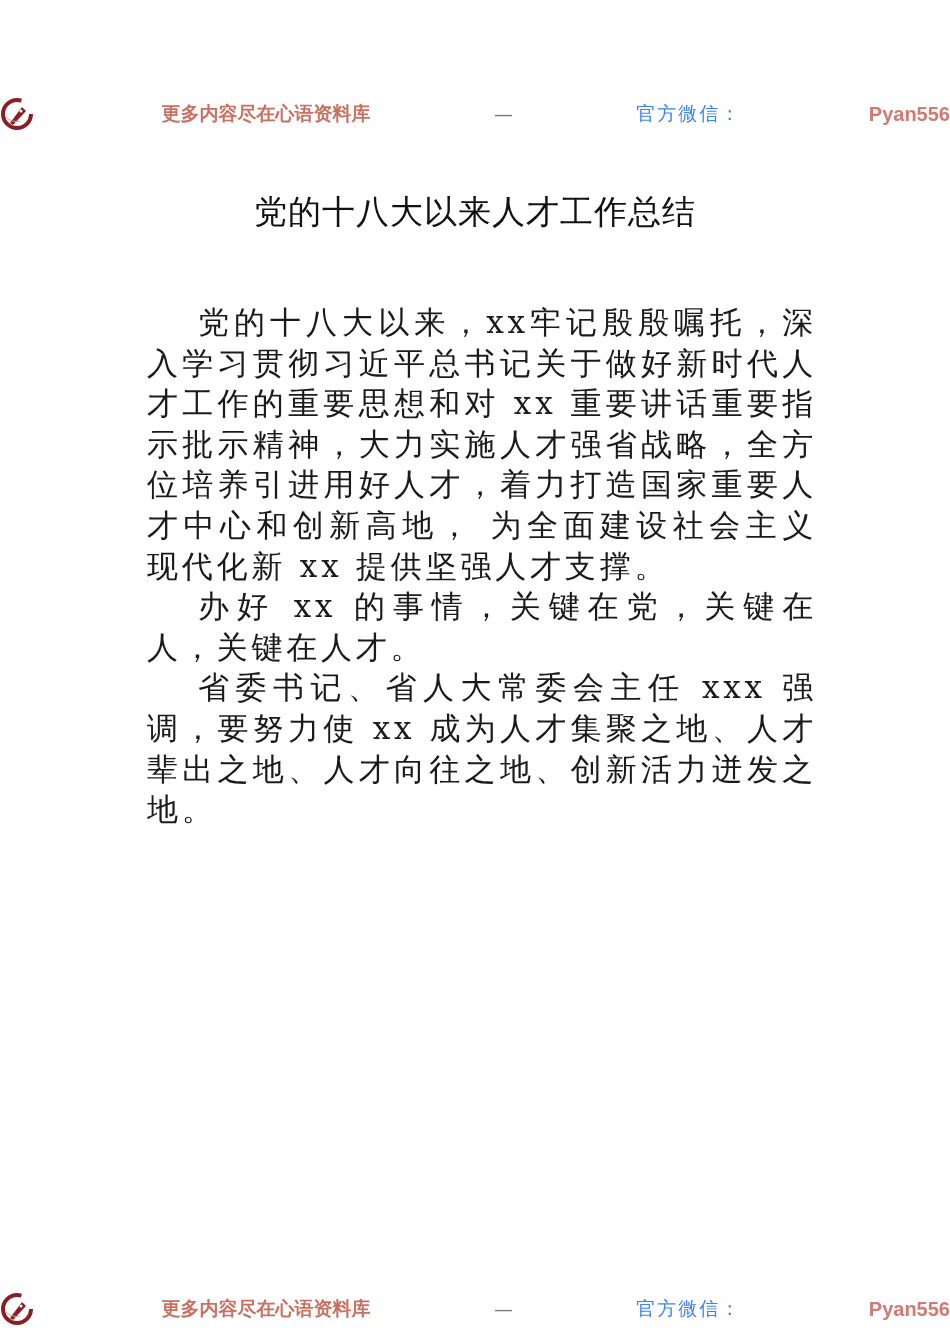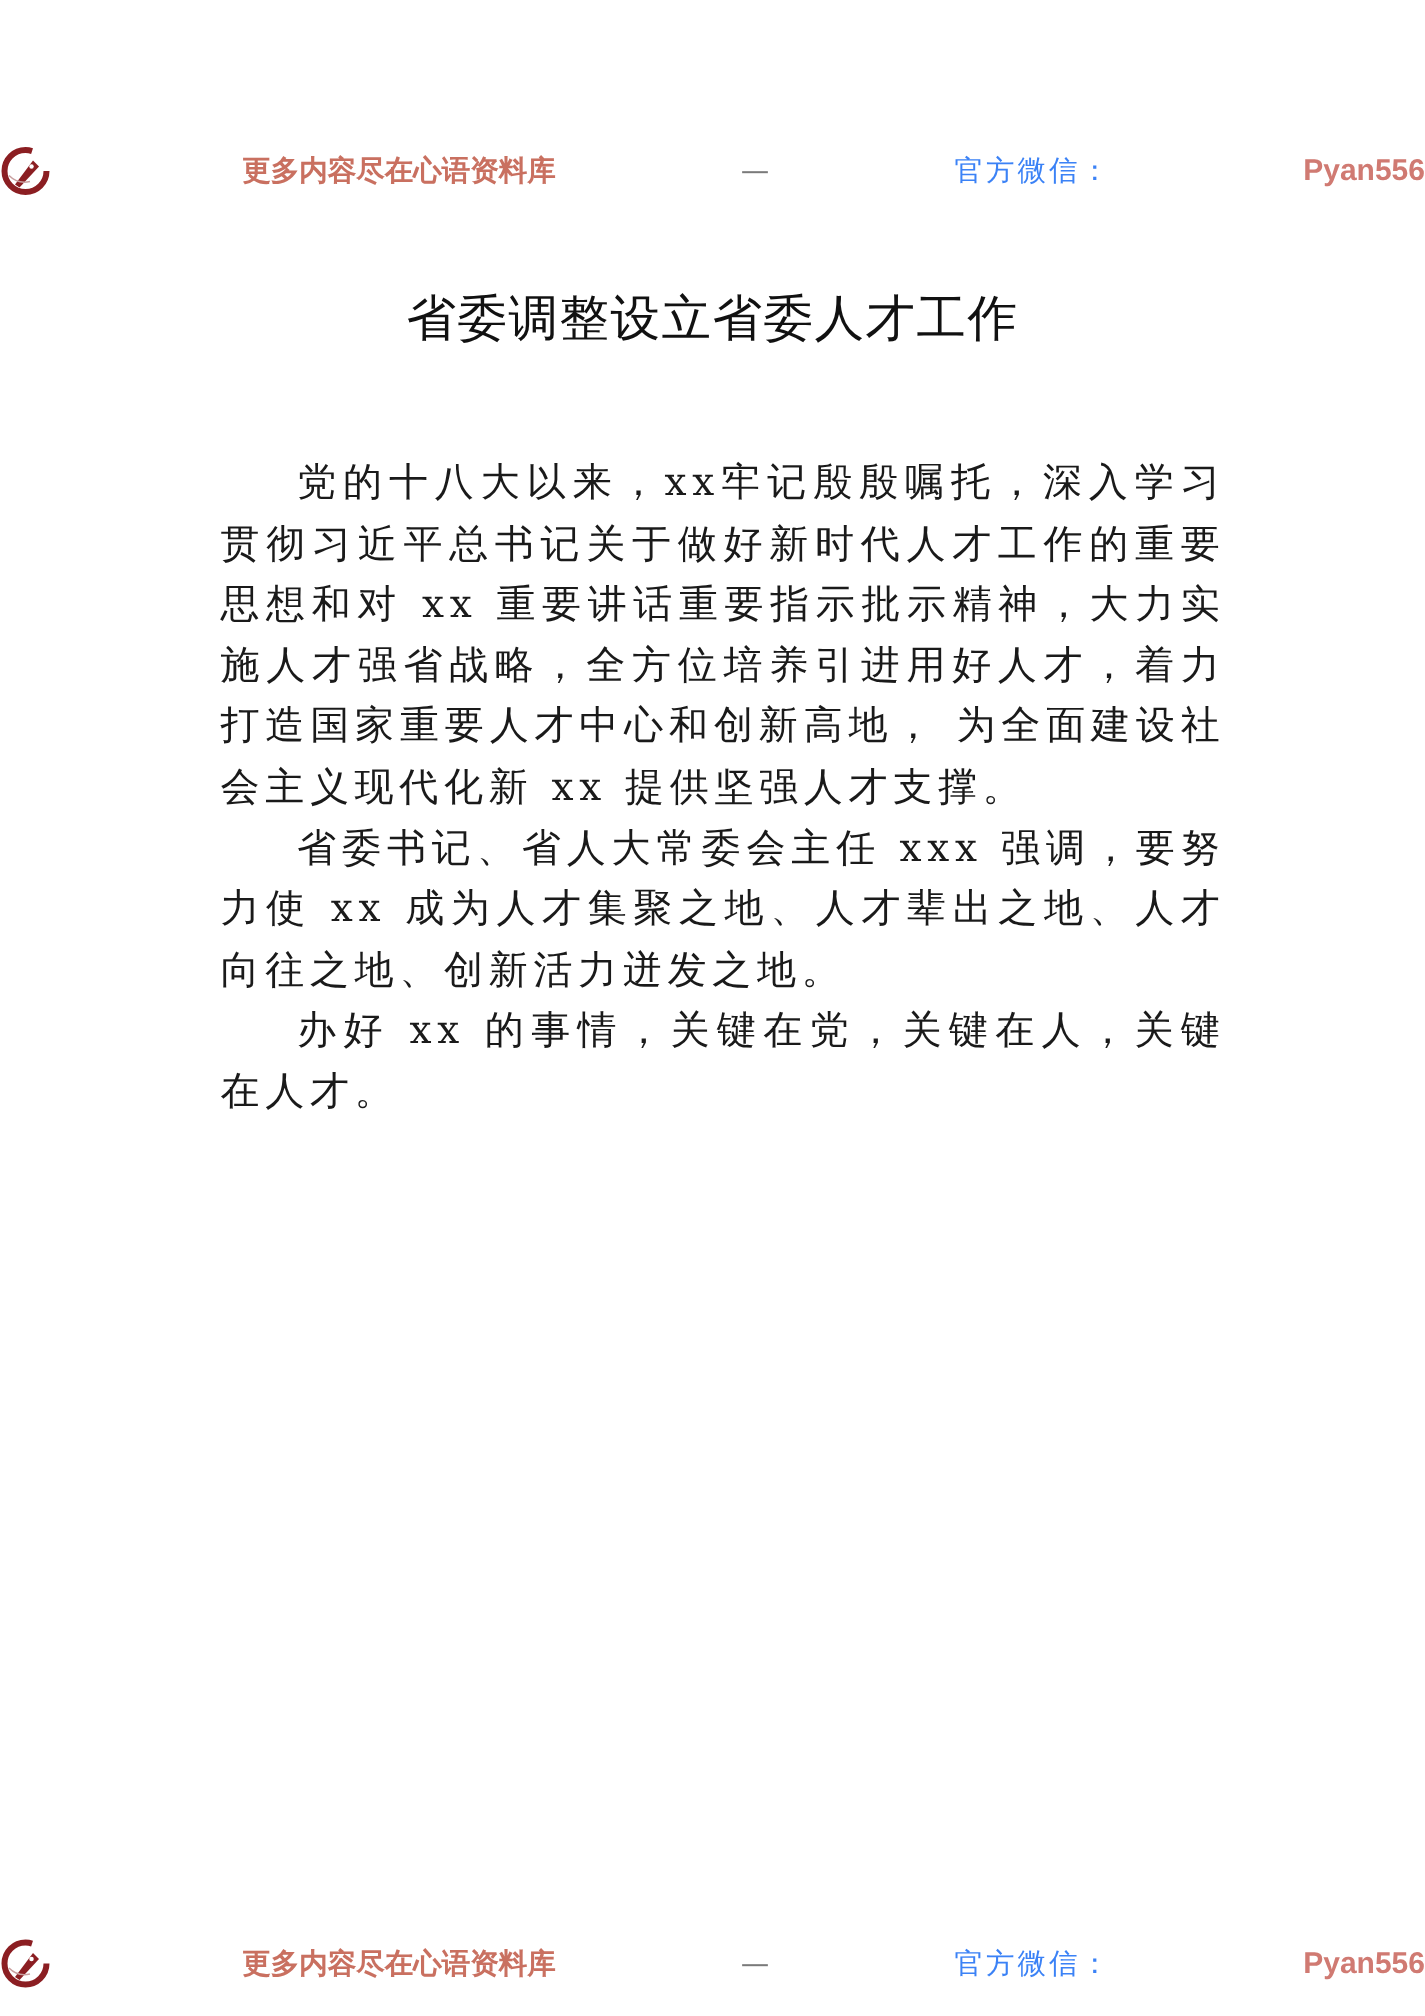--- a/index.html
+++ b/index.html
@@ -12,47 +12,47 @@
   .banner .logo { width: 34px; height: 34px; margin-right: 4px; }
   .banner .brand { color: #c97060; font-size: 19px; font-family: "DejaVu Serif", serif; font-weight: bold; letter-spacing: 0px; }
   .banner .dash { color: #7a7a7a; font-size: 19px; font-family: "DejaVu Sans", sans-serif; }
   .banner .label { color: #3b82f6; font-size: 19px; font-family: "DejaVu Serif", serif; letter-spacing: 2px; }
   .banner .wechat { color: #d07a72; font-size: 20px; font-family: "Liberation Sans", sans-serif; margin-left: 4px; font-weight: bold; }
 
   .title { position: absolute; top: 190px; left: 0; width: 950px; text-align: center;
            font-size: 33px; letter-spacing: 1px; color: #111; font-family: "DejaVu Serif", serif; }
 
   .body { position: absolute; top: 302px; left: 147px; width: 670px; }
-  .para { font-size: 26px; line-height: 40.6px; letter-spacing: 3.8px; margin: 0;
+  .para { font-size: 31px; line-height: 40.6px; letter-spacing: 3.8px; margin: 0;
           text-align: justify; text-indent: 51px; color: #1a1a1a; }
   .heading { font-family: "DejaVu Sans", sans-serif; font-weight: bold; font-size: 23px;
              line-height: 42px; letter-spacing: 0.5px; text-indent: 51px; margin: 0; color: #111; }
 </style>
 </head>
 <body>
 
 <div class="banner top">
   <svg class="logo" viewBox="0 0 34 34">
     <circle cx="17" cy="17" r="14" fill="none" stroke="#8b1e22" stroke-width="4" stroke-dasharray="70 18"></circle>
     <path d="M10 26 L22 10 L26 14 L13 28 Z" fill="#8b1e22"></path>
     <circle cx="21" cy="14" r="1.5" fill="#fff"></circle>
     <path d="M6 20 Q12 26 20 24" fill="none" stroke="#c9a0a0" stroke-width="1"></path>
   </svg>
   <span class="brand">更多内容尽在心语资料库</span>
   <span class="dash">—</span>
   <span class="label">官方微信：</span>
   <span class="wechat">Pyan556</span>
 </div>
 
-<div class="title">省委调整设立省委人才工作</div>
+<div class="title">党的十八大以来人才工作总结</div>
 
 <div class="body">
   <p class="para">党的十八大以来，xx牢记殷殷嘱托，深入学习贯彻习近平总书记关于做好新时代人才工作的重要思想和对 xx 重要讲话重要指示批示精神，大力实施人才强省战略，全方位培养引进用好人才，着力打造国家重要人才中心和创新高地， 为全面建设社会主义现代化新 xx 提供坚强人才支撑。</p>
+  <p class="para">办好 xx 的事情，关键在党，关键在人，关键在人才。</p>
   <p class="para">省委书记、省人大常委会主任 xxx 强调，要努力使 xx 成为人才集聚之地、人才辈出之地、人才向往之地、创新活力迸发之地。</p>
-  <p class="para">办好 xx 的事情，关键在党，关键在人，关键在人才。</p>
 </div>
 
 <div class="banner bottom">
   <svg class="logo" viewBox="0 0 34 34">
     <circle cx="17" cy="17" r="14" fill="none" stroke="#8b1e22" stroke-width="4" stroke-dasharray="70 18"></circle>
     <path d="M10 26 L22 10 L26 14 L13 28 Z" fill="#8b1e22"></path>
     <circle cx="21" cy="14" r="1.5" fill="#fff"></circle>
     <path d="M6 20 Q12 26 20 24" fill="none" stroke="#c9a0a0" stroke-width="1"></path>
   </svg>
   <span class="brand">更多内容尽在心语资料库</span>

